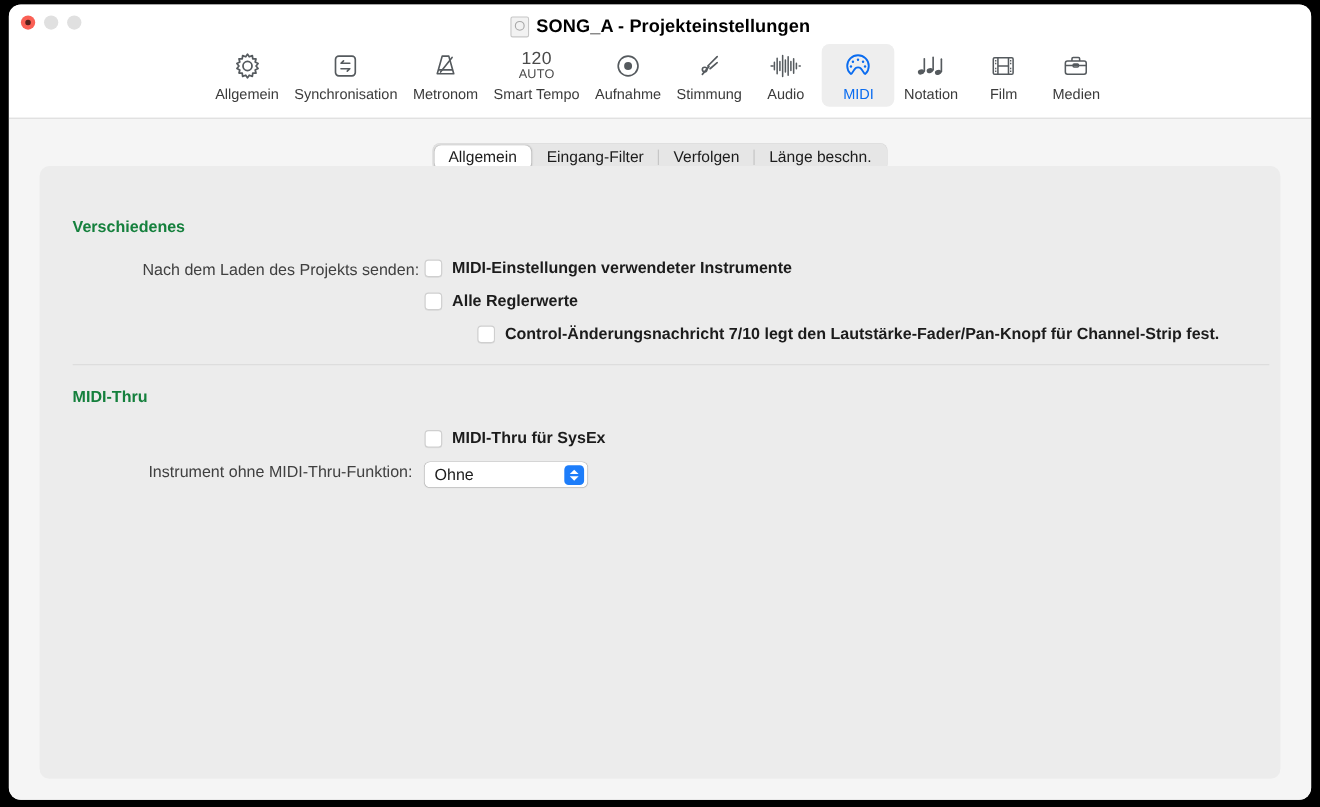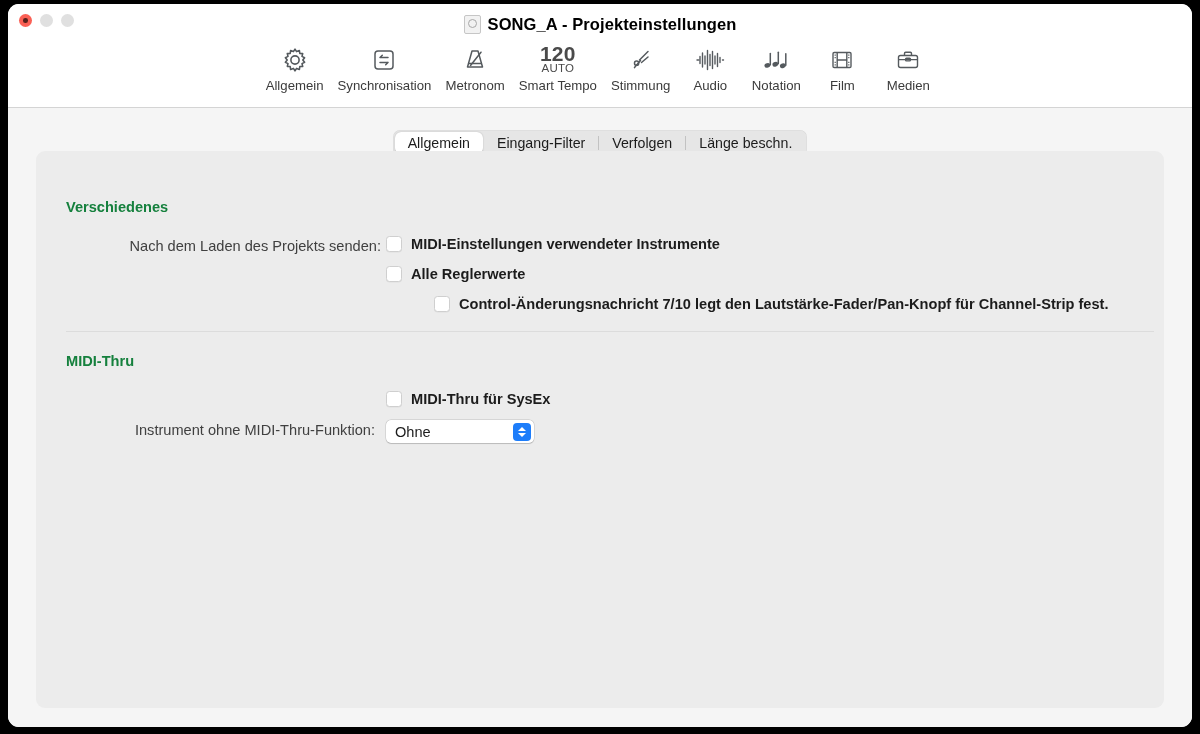--- a/index.html
+++ b/index.html
@@ -122,22 +122,22 @@
     font-size: 13.2px;
     color: #3b3b3b;
     white-space: nowrap;
     line-height: 15px;
     margin-top: 1px;
   }
   .tool.active .tlabel { color: #0a6cf0; }
   .tool.active .glyph { color: #0a6cf0; }
 
   .tempo-num {
-    font-size: 21px;
-    font-weight: bold;
+    font-size: 16px;
+    font-weight: normal;
     line-height: 16px;
     color: #4a4a4a;
     letter-spacing: 0.3px;
   }
   .tempo-auto {
     font-size: 11.5px;
     line-height: 13px;
     color: #4a4a4a;
     letter-spacing: 0.2px;
   }
@@ -336,20 +336,29 @@
       </div>
 
       <div class="tool">
         <span class="glyph" style="flex-direction:column;">
           <span class="tempo-num">120</span>
           <span class="tempo-auto">AUTO</span>
         </span>
         <span class="tlabel">Smart Tempo</span>
       </div>
 
+      <div class="tool">
+        <span class="glyph">
+          <svg width="26" height="26" viewBox="0 0 26 26" fill="none" stroke="currentColor" stroke-width="1.5">
+            <circle cx="13" cy="13" r="9"></circle>
+            <circle cx="13" cy="13" r="3.6" fill="currentColor" stroke="none"></circle>
+          </svg>
+        </span>
+        <span class="tlabel">Aufnahme</span>
+      </div>
 
       <div class="tool">
         <span class="glyph">
           <svg width="26" height="26" viewBox="0 0 26 26" fill="none" stroke="currentColor" stroke-width="1.5">
             <path d="M20 4.5 11.5 13M20 10 13.5 15.5" stroke-linecap="round"></path>
             <path d="M12.5 13.6 6.5 20.6" stroke-linecap="round"></path>
             <circle cx="8.6" cy="16.2" r="2.1"></circle>
           </svg>
         </span>
         <span class="tlabel">Stimmung</span>
@@ -357,20 +366,33 @@
 
       <div class="tool">
         <span class="glyph">
           <svg width="30" height="26" viewBox="0 0 30 26" fill="none" stroke="currentColor" stroke-width="1.4" stroke-linecap="round">
             <path d="M2 13h1.6M5 9.5v7M7.5 6v14M10 9v8M12.5 3.5v19M15 7.5v11M17.5 4.5v17M20 9v8M22.5 6.5v13M25 10.5v5M27.5 13h1"></path>
           </svg>
         </span>
         <span class="tlabel">Audio</span>
       </div>
 
+      <div class="tool active">
+        <span class="glyph">
+          <svg width="28" height="28" viewBox="0 0 28 28" fill="none" stroke="currentColor" stroke-width="1.7">
+            <path d="M14 4.2a9.8 9.8 0 0 1 9.8 9.8 9.8 9.8 0 0 1-2.9 7 .7.7 0 0 1-1.1-.1l-2.3-3.4a3.8 3.8 0 0 0-6.9 0l-2.3 3.4a.7.7 0 0 1-1.1.1A9.8 9.8 0 0 1 4.2 14 9.8 9.8 0 0 1 14 4.2Z" stroke-linejoin="round"></path>
+            <circle cx="14" cy="8.3" r="1.1" fill="currentColor" stroke="none"></circle>
+            <circle cx="9.4" cy="10.2" r="1.1" fill="currentColor" stroke="none"></circle>
+            <circle cx="18.6" cy="10.2" r="1.1" fill="currentColor" stroke="none"></circle>
+            <circle cx="7.6" cy="14.4" r="1.1" fill="currentColor" stroke="none"></circle>
+            <circle cx="20.4" cy="14.4" r="1.1" fill="currentColor" stroke="none"></circle>
+          </svg>
+        </span>
+        <span class="tlabel">MIDI</span>
+      </div>
 
       <div class="tool">
         <span class="glyph">
           <svg width="30" height="26" viewBox="0 0 30 26" fill="none" stroke="currentColor" stroke-width="1.5">
             <ellipse cx="6.4" cy="18.4" rx="3" ry="2.3" transform="rotate(-18 6.4 18.4)" fill="currentColor" stroke="none"></ellipse>
             <path d="M9.3 17.8V6.4" stroke-linecap="round"></path>
             <ellipse cx="14.4" cy="17.2" rx="3" ry="2.3" transform="rotate(-18 14.4 17.2)" fill="currentColor" stroke="none"></ellipse>
             <path d="M17.3 16.6V5.2" stroke-linecap="round"></path>
             <ellipse cx="21.9" cy="18.8" rx="3" ry="2.3" transform="rotate(-18 21.9 18.8)" fill="currentColor" stroke="none"></ellipse>
             <path d="M24.8 18.2V6.8" stroke-linecap="round"></path>

